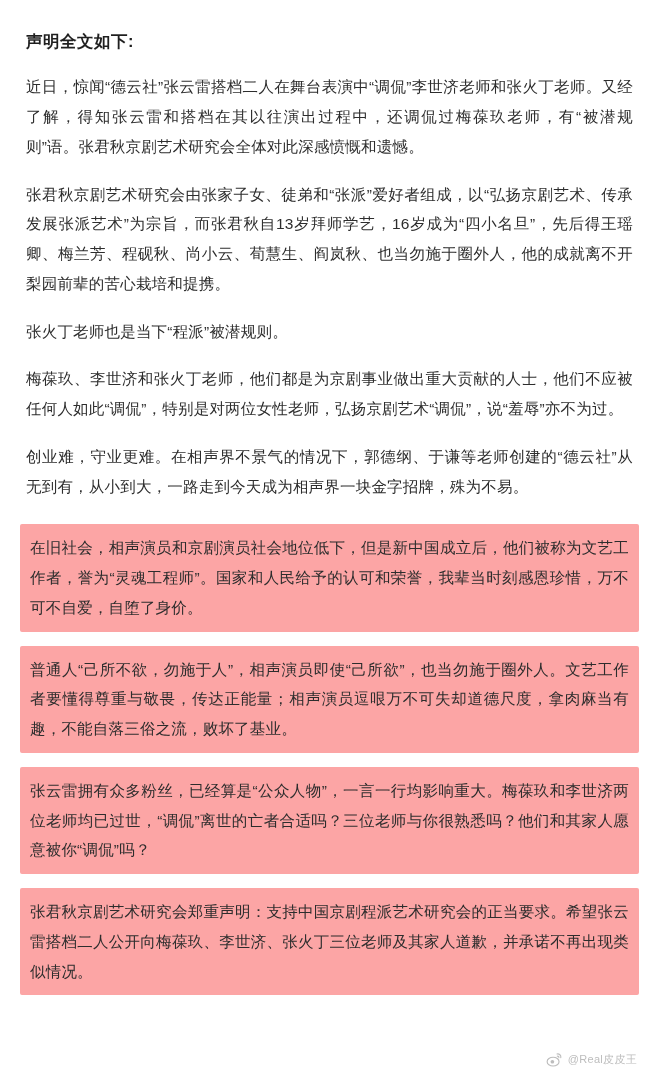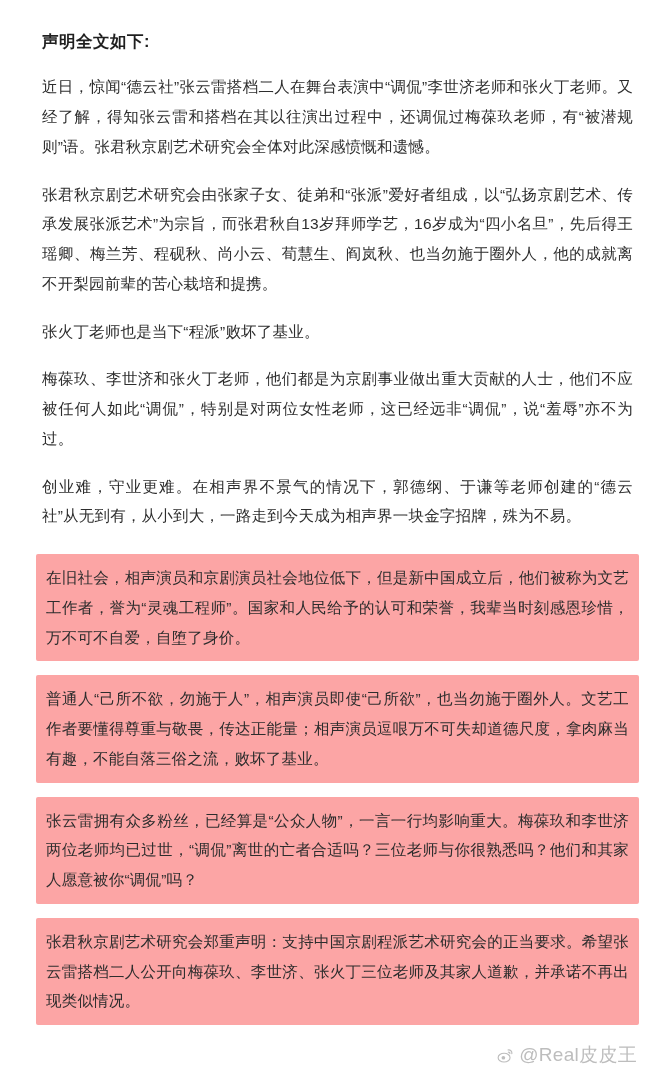--- a/index.html
+++ b/index.html
@@ -12,21 +12,21 @@
     background: #ffffff;
     font-family: "Liberation Sans", "DejaVu Sans", sans-serif;
     color: #2b2b2b;
     -webkit-font-smoothing: antialiased;
   }
   .page {
     position: relative;
     width: 659px;
     min-height: 1080px;
     box-sizing: border-box;
-    padding: 18px 26px 0 42px;
+    padding: 18px 26px 0 26px;
     background: #ffffff;
   }
   .doc-title {
     font-size: 16.5px;
     font-weight: bold;
     color: #1f1f1f;
     letter-spacing: 0.5px;
     margin: 10px 0 18px 0;
     line-height: 1.6;
   }
@@ -62,36 +62,36 @@
     letter-spacing: 0.3px;
   }
   .weibo-icon {
     display: inline-block;
     width: 17px;
     height: 17px;
     position: relative;
   }
   .weibo-icon svg { display: block; }
   .wm-text {
-    font-size: 19px;
+    font-size: 11px;
     color: #bdbdbd;
   }
 </style>
 </head>
 <body>
 
 <div class="page">
 
   <div class="doc-title">声明全文如下:</div>
 
   <div id="paragraphs">
       <div class="para first-after-title">近日，惊闻“德云社”张云雷搭档二人在舞台表演中“调侃”李世济老师和张火丁老师。又经了解，得知张云雷和搭档在其以往演出过程中，还调侃过梅葆玖老师，有“被潜规则”语。张君秋京剧艺术研究会全体对此深感愤慨和遗憾。</div>
       <div class="para">张君秋京剧艺术研究会由张家子女、徒弟和“张派”爱好者组成，以“弘扬京剧艺术、传承发展张派艺术”为宗旨，而张君秋自13岁拜师学艺，16岁成为“四小名旦”，先后得王瑶卿、梅兰芳、程砚秋、尚小云、荀慧生、阎岚秋、也当勿施于圈外人，他的成就离不开梨园前辈的苦心栽培和提携。</div>
-      <div class="para">张火丁老师也是当下“程派”败坏了基业。</div>
-      <div class="para">梅葆玖、李世济和张火丁老师，他们都是为京剧事业做出重大贡献的人士，他们不应被任何人如此“调侃”，特别是对两位女性老师，这已经远非“调侃”，说“羞辱”亦不为过。</div>
+      <div class="para">张火丁老师也是当下“程派”被潜规则。</div>
+      <div class="para">梅葆玖、李世济和张火丁老师，他们都是为京剧事业做出重大贡献的人士，他们不应被任何人如此“调侃”，特别是对两位女性老师，弘扬京剧艺术“调侃”，说“羞辱”亦不为过。</div>
       <div class="para">创业难，守业更难。在相声界不景气的情况下，郭德纲、于谦等老师创建的“德云社”从无到有，从小到大，一路走到今天成为相声界一块金字招牌，殊为不易。</div>
       <div class="block-gap"></div>
       <div class="para shaded">在旧社会，相声演员和京剧演员社会地位低下，但是新中国成立后，他们被称为文艺工作者，誉为“灵魂工程师”。国家和人民给予的认可和荣誉，我辈当时刻感恩珍惜，万不可不自爱，自堕了身价。</div>
       <div class="para shaded">普通人“己所不欲，勿施于人”，相声演员即使“己所欲”，也当勿施于圈外人。文艺工作者要懂得尊重与敬畏，传达正能量；相声演员逗哏万不可失却道德尺度，拿肉麻当有趣，不能自落三俗之流，败坏了基业。</div>
       <div class="para shaded">张云雷拥有众多粉丝，已经算是“公众人物”，一言一行均影响重大。梅葆玖和李世济两位老师均已过世，“调侃”离世的亡者合适吗？三位老师与你很熟悉吗？他们和其家人愿意被你“调侃”吗？</div>
       <div class="para shaded">张君秋京剧艺术研究会郑重声明：支持中国京剧程派艺术研究会的正当要求。希望张云雷搭档二人公开向梅葆玖、李世济、张火丁三位老师及其家人道歉，并承诺不再出现类似情况。</div>
     </div>
 
   <div class="watermark">
     <span class="weibo-icon">

